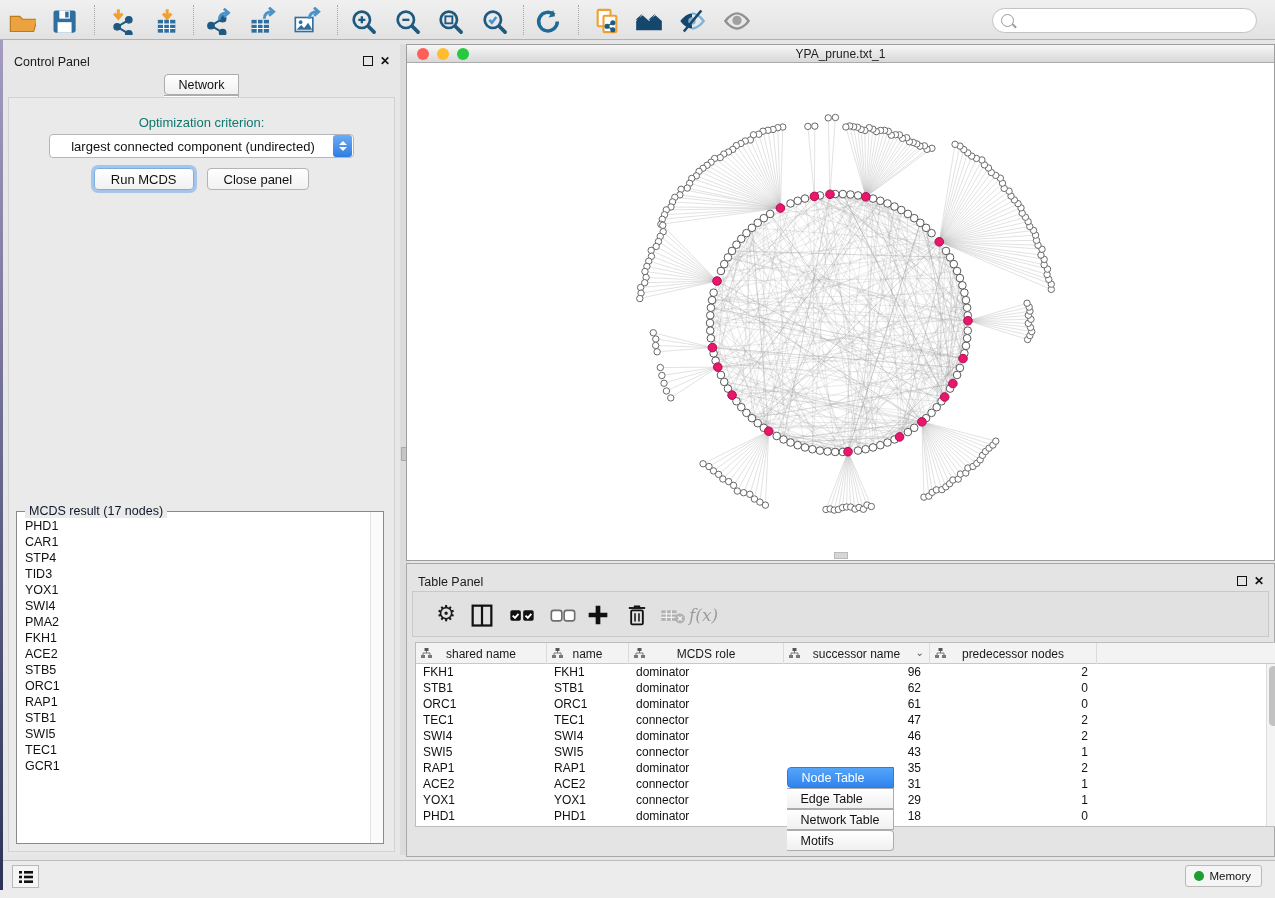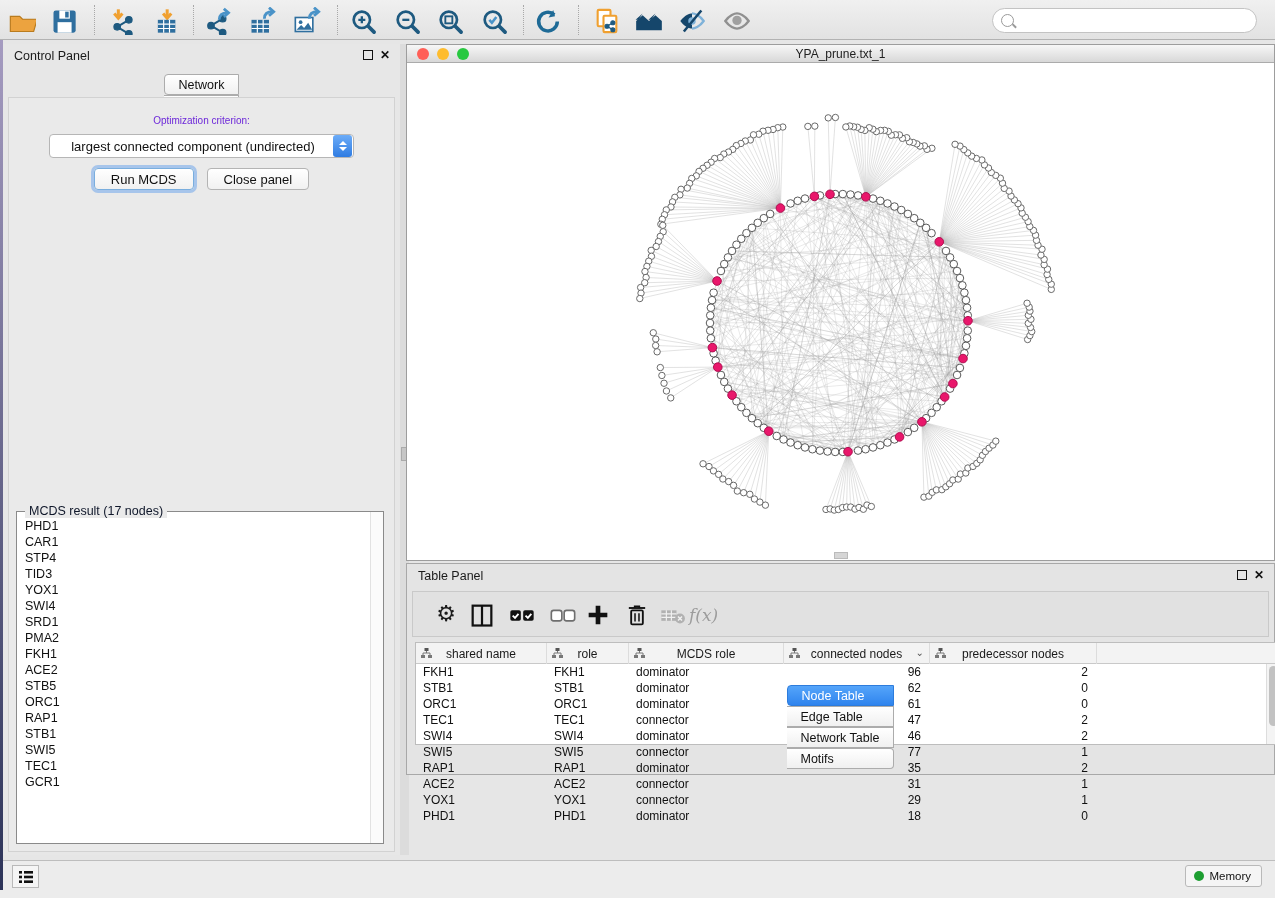--- a/index.html
+++ b/index.html
@@ -18,39 +18,39 @@
     border-left:1px dotted #a8a8a8; }
   .searchbox { position:absolute; right:18px; top:8px; width:265px; height:25px;
     background:#fff; border:1px solid #c3c3c3; border-radius:13px; display:flex; align-items:center; padding-left:8px; }
   .searchbox .mag { width:13px; height:13px; border:1.5px solid #9a9a9a; border-radius:50%; position:relative; }
   .searchbox .mag::after { content:""; position:absolute; left:10px; top:10px; width:5px; height:1.5px;
     background:#9a9a9a; transform:rotate(45deg); }
   .searchbox input { border:none; outline:none; flex:1; font-size:12px; background:transparent; padding:0 8px 0 5px; }
 
   
   .control-panel { position:absolute; left:0; top:44px; width:397px; bottom:35px; background:#e7e7e7; }
-  .panel-titlebar { position:relative; height:24px; }
+  .panel-titlebar { position:relative; height:24px;margin-top:6px; }
   .panel-title { position:absolute; left:11px; top:5px; font-size:12.5px; color:#1a1a1a; }
   .win-btns { position:absolute; right:10px; top:5px; display:flex; gap:7px; }
   .wbtn { font-size:12px; color:#111; cursor:pointer; line-height:13px; }
   .float-glyph { width:10px; height:10px; border:1.5px solid #111; display:inline-block; margin-top:1px; }
   .close-glyph { font-weight:bold; }
 
   .seg-row { position:absolute; left:0; right:0; display:flex; justify-content:center; }
   .cp-tabs { top:30px; }
   .seg { display:flex;flex-direction:column; }
   .seg .tabbtn { height:21px; padding:0 14px; font-size:12.5px; line-height:20px; color:#111;
     background:linear-gradient(180deg,#ffffff,#f0f0f0); border:1px solid #acacac; border-left:none; cursor:pointer; }
   .seg .tabbtn:first-child { border-left:1px solid #acacac; border-radius:4px 0 0 4px; }
   .seg .tabbtn:last-child { border-radius:0 4px 4px 0; }
   .seg .tabbtn.sel { background:linear-gradient(180deg,#55a5fa,#2f84ee); color:#fff; border-color:#2d7cdc; }
 
   .cp-content { position:absolute; left:5px; right:5px; top:53px; bottom:3px;
     background:#eaeaea; border:1px solid #d2d2d2; }
-  .opt-label { position:absolute; left:0; right:0; top:17px; text-align:center; font-size:10px; color:#6d28d9; }
+  .opt-label { position:absolute; left:0; right:0; top:17px; text-align:center; font-size:13px; color:#0f766e; }
   .dropdown { position:absolute; left:40px; right:40px; top:36px; height:24px; background:#fff;
     border:1px solid #b6b6b6; border-radius:4px; display:flex; align-items:center; cursor:pointer; }
   .dropdown .dd-value { flex:1; text-align:center; font-size:13px; color:#111; padding-left:4px; white-space:nowrap; }
   .dd-stepper { width:19px; height:22px; margin:0 1px; border-radius:3px;
     background:linear-gradient(180deg,#6cacf8,#2f7ce2); display:flex; flex-direction:column;
     align-items:center; justify-content:center; gap:2px; }
   .dd-stepper .up { width:0;height:0;border-left:4px solid transparent;border-right:4px solid transparent;border-bottom:4px solid #fff; }
   .dd-stepper .dn { width:0;height:0;border-left:4px solid transparent;border-right:4px solid transparent;border-top:4px solid #fff; }
   .btn-row { position:absolute; left:0; right:0; top:70px; display:flex; justify-content:center; gap:13px; }
   .mac-btn { height:22px; padding:0 16px; font-size:13px; color:#111; background:linear-gradient(180deg,#ffffff,#f1f1f1);
@@ -76,21 +76,21 @@
   .net-titlebar { position:absolute; left:0; right:0; top:0; height:18px;
     background:linear-gradient(180deg,#f7f7f7,#d8d8d8); border-bottom:1px solid #ababab; }
   .tlights { position:absolute; left:10px; top:3px; display:flex; gap:8px; }
   .tlight { width:12px; height:12px; border-radius:50%; cursor:pointer; }
   .net-title { position:absolute; left:0; right:0; top:2px; text-align:center; font-size:12px; color:#222; }
   .net-canvas { position:absolute; left:0; right:0; top:19px; bottom:0; background:#fff; overflow:hidden; }
   .hsplit-grab { position:absolute; left:50%; bottom:1px; width:14px; height:7px; margin-left:-7px;
     background:#d6d6d6; border:1px solid #bbb; }
 
   
-  .table-panel { position:absolute; left:403px; top:563px; right:0; height:212px;
+  .table-panel { position:absolute; left:403px; top:563px; right:0; height:294px;
     background:#e4e4e4; border:1px solid #a8a8a8; }
   .tp-toolbar { position:absolute; left:5px; right:5px; top:27px; height:46px;
     background:#e1e1e1; border:1px solid #c9c9c9; }
   .tpicon { position:absolute; top:9px; width:28px; height:28px; margin-left:-14px; cursor:pointer; text-align:center; }
   .tpicon svg { width:28px; height:28px; }
   .gear-char { font-size:22px; line-height:26px; color:#1a1a1a; }
   .fx { font-family:"DejaVu Serif", serif; font-style:italic; font-size:17px; color:#9c9c9c; line-height:28px; }
 
   .tp-table { position:absolute; left:8px; top:78px; width:866px; bottom:29px; background:#fff; border:1px solid #bdbdbd; }
   .tp-head { display:flex; height:21px; background:#f3f3f3; border-bottom:1px solid #c9c9c9; }
@@ -281,21 +281,20 @@
       </div>
       <div class="result-box">
         <span class="result-legend">MCDS result (17 nodes)</span>
         <div class="result-list">
             <div class="li">PHD1</div>
             <div class="li">CAR1</div>
             <div class="li">STP4</div>
             <div class="li">TID3</div>
             <div class="li">YOX1</div>
             <div class="li">SWI4</div>
-            <div class="li">SRD1</div>
             <div class="li">PMA2</div>
             <div class="li">FKH1</div>
             <div class="li">ACE2</div>
             <div class="li">STB5</div>
             <div class="li">ORC1</div>
             <div class="li">RAP1</div>
             <div class="li">STB1</div>
             <div class="li">SWI5</div>
             <div class="li">TEC1</div>
             <div class="li">GCR1</div>
@@ -1208,39 +1207,39 @@
               </svg></span>
             <span>shared name</span>
           </div>
           <div class="th" style="width: 82px;">
             <span class="treeicon"><svg width="11" height="11" viewBox="0 0 11 11">
                 <rect x="3.5" y="0" width="4" height="3" fill="#555"></rect>
                 <rect x="0" y="7" width="4" height="3" fill="#777"></rect>
                 <rect x="7" y="7" width="4" height="3" fill="#777"></rect>
                 <path d="M5.5 3v2M2 7V5h7v2" stroke="#777" fill="none"></path>
               </svg></span>
-            <span>role</span>
+            <span>name</span>
           </div>
           <div class="th" style="width: 155px;">
             <span class="treeicon"><svg width="11" height="11" viewBox="0 0 11 11">
                 <rect x="3.5" y="0" width="4" height="3" fill="#555"></rect>
                 <rect x="0" y="7" width="4" height="3" fill="#777"></rect>
                 <rect x="7" y="7" width="4" height="3" fill="#777"></rect>
                 <path d="M5.5 3v2M2 7V5h7v2" stroke="#777" fill="none"></path>
               </svg></span>
             <span>MCDS role</span>
           </div>
           <div class="th" style="width: 146px;">
             <span class="treeicon"><svg width="11" height="11" viewBox="0 0 11 11">
                 <rect x="3.5" y="0" width="4" height="3" fill="#555"></rect>
                 <rect x="0" y="7" width="4" height="3" fill="#777"></rect>
                 <rect x="7" y="7" width="4" height="3" fill="#777"></rect>
                 <path d="M5.5 3v2M2 7V5h7v2" stroke="#777" fill="none"></path>
               </svg></span>
-            <span>connected nodes</span>
+            <span>successor name</span>
             <span class="sort">⌄</span>
           </div>
           <div class="th" style="width: 167px; text-align: right;">
             <span class="treeicon"><svg width="11" height="11" viewBox="0 0 11 11">
                 <rect x="3.5" y="0" width="4" height="3" fill="#555"></rect>
                 <rect x="0" y="7" width="4" height="3" fill="#777"></rect>
                 <rect x="7" y="7" width="4" height="3" fill="#777"></rect>
                 <path d="M5.5 3v2M2 7V5h7v2" stroke="#777" fill="none"></path>
               </svg></span>
             <span>predecessor nodes</span>
@@ -1279,21 +1278,21 @@
             <div class="td l" style="width: 131px;">SWI4</div>
             <div class="td l" style="width: 82px;">SWI4</div>
             <div class="td l" style="width: 155px;">dominator</div>
             <div class="td r" style="width: 146px;">46</div>
             <div class="td r" style="width: 167px;">2</div>
           </div>
           <div class="tr">
             <div class="td l" style="width: 131px;">SWI5</div>
             <div class="td l" style="width: 82px;">SWI5</div>
             <div class="td l" style="width: 155px;">connector</div>
-            <div class="td r" style="width: 146px;">77</div>
+            <div class="td r" style="width: 146px;">43</div>
             <div class="td r" style="width: 167px;">1</div>
           </div>
           <div class="tr">
             <div class="td l" style="width: 131px;">RAP1</div>
             <div class="td l" style="width: 82px;">RAP1</div>
             <div class="td l" style="width: 155px;">dominator</div>
             <div class="td r" style="width: 146px;">35</div>
             <div class="td r" style="width: 167px;">2</div>
           </div>
           <div class="tr">

